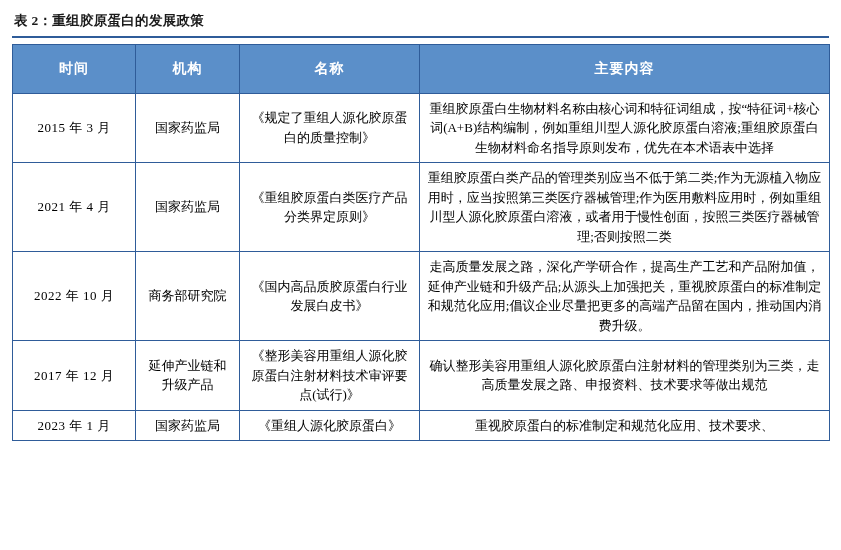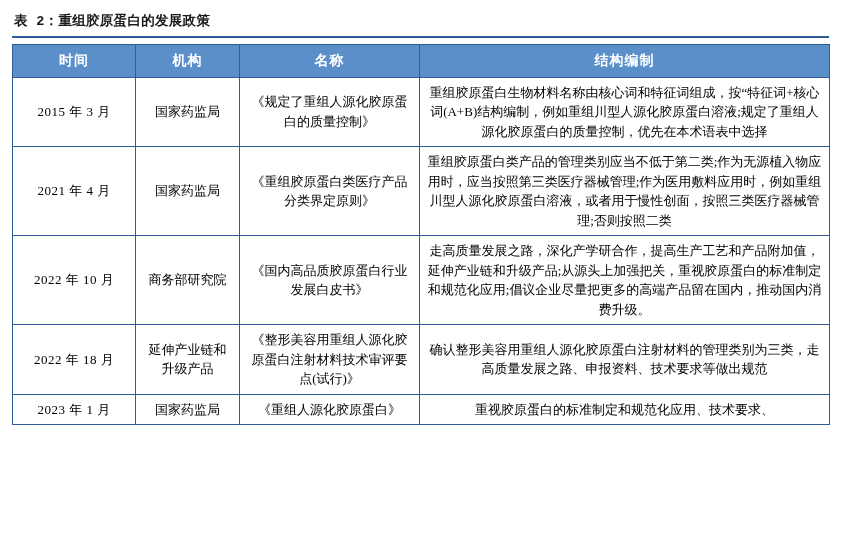--- a/index.html
+++ b/index.html
@@ -15,21 +15,21 @@
     overflow: hidden;
   }
   .page {
     width: 841px;
     height: 550px;
     position: relative;
     box-sizing: border-box;
     padding: 10px 12px 0 12px;
   }
   .caption {
-    font-family: Liberation Mono, monospace;
+    font-family: Liberation Serif, serif;
     font-size: 13.5px;
     font-weight: bold;
     color: #1a1a1a;
     letter-spacing: 0.3px;
     margin: 2px 0 6px 2px;
   }
   .rule {
     height: 1.5px;
     background: #2f5c99;
     margin: 0 0 6px 0;
@@ -47,21 +47,21 @@
     font-size: 13px;
     line-height: 1.5;
   }
   table.policy thead th {
     background: #5b8fc9;
     color: #ffffff;
     font-weight: bold;
     text-align: center;
     font-size: 14px;
     letter-spacing: 1px;
-    padding: 4px 6px;
+    padding: 12px 6px;
     height: 24px;
   }
   col.c-time  { width: 123px; }
   col.c-org   { width: 104px; }
   col.c-name  { width: 180px; }
   col.c-body  { width: 410px; }
 
   td.time, td.org, td.name {
     text-align: center;
   }
@@ -88,44 +88,44 @@
       <col class="c-time">
       <col class="c-org">
       <col class="c-name">
       <col class="c-body">
     </colgroup>
     <thead>
       <tr>
         <th>时间</th>
         <th>机构</th>
         <th>名称</th>
-        <th>结构编制</th>
+        <th>主要内容</th>
       </tr>
     </thead>
     <tbody>
       <tr>
         <td class="time">2015 年 3 月</td>
         <td class="org">国家药监局</td>
         <td class="name">《规定了重组人源化胶原蛋白的质量控制》</td>
-        <td class="body">重组胶原蛋白生物材料名称由核心词和特征词组成，按“特征词+核心词(A+B)结构编制，例如重组川型人源化胶原蛋白溶液;规定了重组人源化胶原蛋白的质量控制，优先在本术语表中选择</td>
+        <td class="body">重组胶原蛋白生物材料名称由核心词和特征词组成，按“特征词+核心词(A+B)结构编制，例如重组川型人源化胶原蛋白溶液;重组胶原蛋白生物材料命名指导原则发布，优先在本术语表中选择</td>
       </tr>
       <tr>
         <td class="time">2021 年 4 月</td>
         <td class="org">国家药监局</td>
         <td class="name">《重组胶原蛋白类医疗产品分类界定原则》</td>
         <td class="body">重组胶原蛋白类产品的管理类别应当不低于第二类;作为无源植入物应用时，应当按照第三类医疗器械管理;作为医用敷料应用时，例如重组川型人源化胶原蛋白溶液，或者用于慢性创面，按照三类医疗器械管理;否则按照二类</td>
       </tr>
       <tr>
         <td class="time">2022 年 10 月</td>
         <td class="org">商务部研究院</td>
         <td class="name">《国内高品质胶原蛋白行业发展白皮书》</td>
         <td class="body">走高质量发展之路，深化产学研合作，提高生产工艺和产品附加值，延伸产业链和升级产品;从源头上加强把关，重视胶原蛋白的标准制定和规范化应用;倡议企业尽量把更多的高端产品留在国内，推动国内消费升级。</td>
       </tr>
       <tr>
-        <td class="time">2022 年 18 月</td>
+        <td class="time">2017 年 12 月</td>
         <td class="org">延伸产业链和升级产品</td>
         <td class="name">《整形美容用重组人源化胶原蛋白注射材料技术审评要点(试行)》</td>
         <td class="body">确认整形美容用重组人源化胶原蛋白注射材料的管理类别为三类，走高质量发展之路、申报资料、技术要求等做出规范</td>
       </tr>
       <tr class="last-row">
         <td class="time">2023 年 1 月</td>
         <td class="org">国家药监局</td>
         <td class="name">《重组人源化胶原蛋白》</td>
         <td class="body">重视胶原蛋白的标准制定和规范化应用、技术要求、</td>
       </tr>

